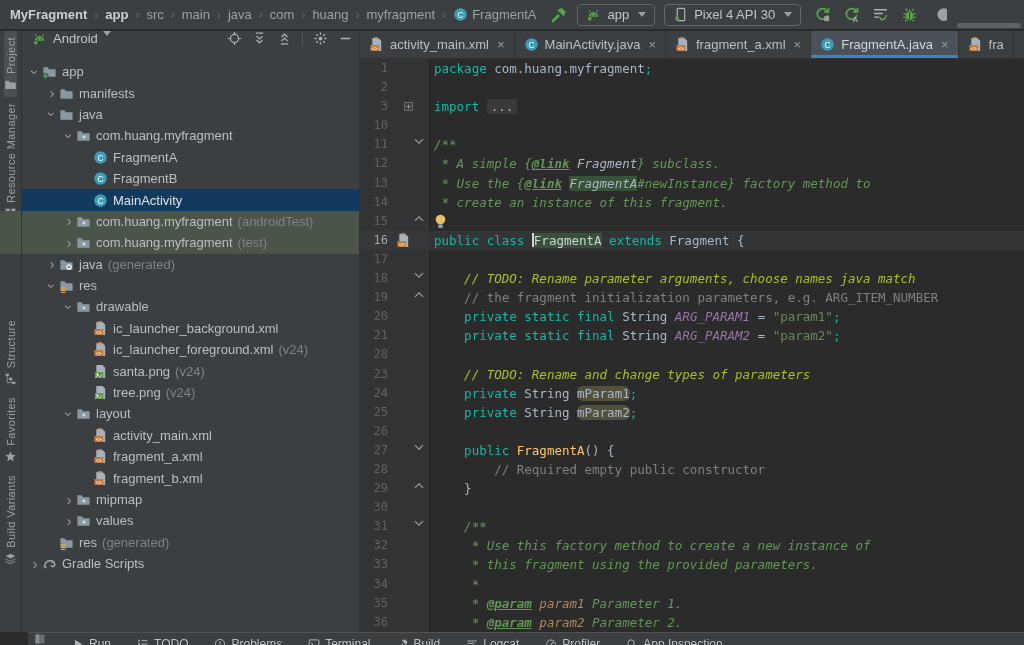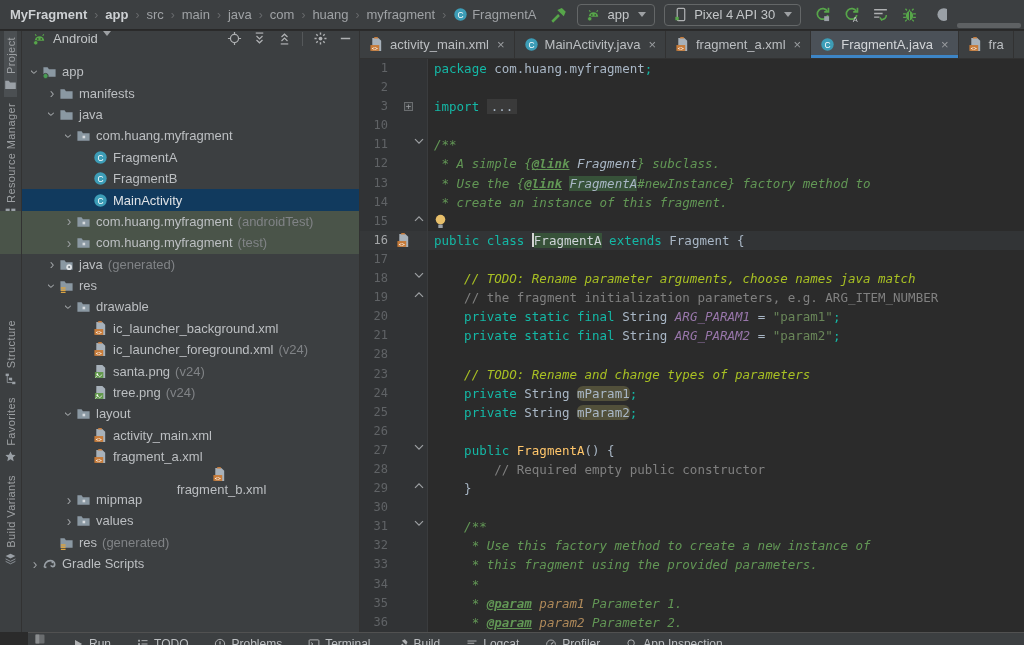--- a/index.html
+++ b/index.html
@@ -523,21 +523,21 @@
           <span class="ic">
             <svg width="15" height="15" viewBox="0 0 16 16">
               <path d="M3.5 1h6.5l3 3v11h-9.5z" fill="#a7b1ba"></path>
               <path d="M5 1.6a2.6 2.6 0 0 1 5 0z" fill="#c77b39"></path>
               <rect x="1.5" y="8.6" width="9.4" height="6.2" fill="#c77b39"></rect>
               <text x="6.2" y="13.6" font-size="5.4" fill="#fff" text-anchor="middle" font-family="monospace">&lt;&gt;</text>
             </svg>
           </span>
           <span class="tree-label">fragment_a.xml</span>
         </div>
-        <div class="tree-row" style="padding-left: 57px; flex-direction: column;">
+        <div class="tree-row" style="padding-left: 57px;">
           <span class="tree-arrow"></span>
           <span class="ic">
             <svg width="15" height="15" viewBox="0 0 16 16">
               <path d="M3.5 1h6.5l3 3v11h-9.5z" fill="#a7b1ba"></path>
               <path d="M5 1.6a2.6 2.6 0 0 1 5 0z" fill="#c77b39"></path>
               <rect x="1.5" y="8.6" width="9.4" height="6.2" fill="#c77b39"></rect>
               <text x="6.2" y="13.6" font-size="5.4" fill="#fff" text-anchor="middle" font-family="monospace">&lt;&gt;</text>
             </svg>
           </span>
           <span class="tree-label">fragment_b.xml</span>

